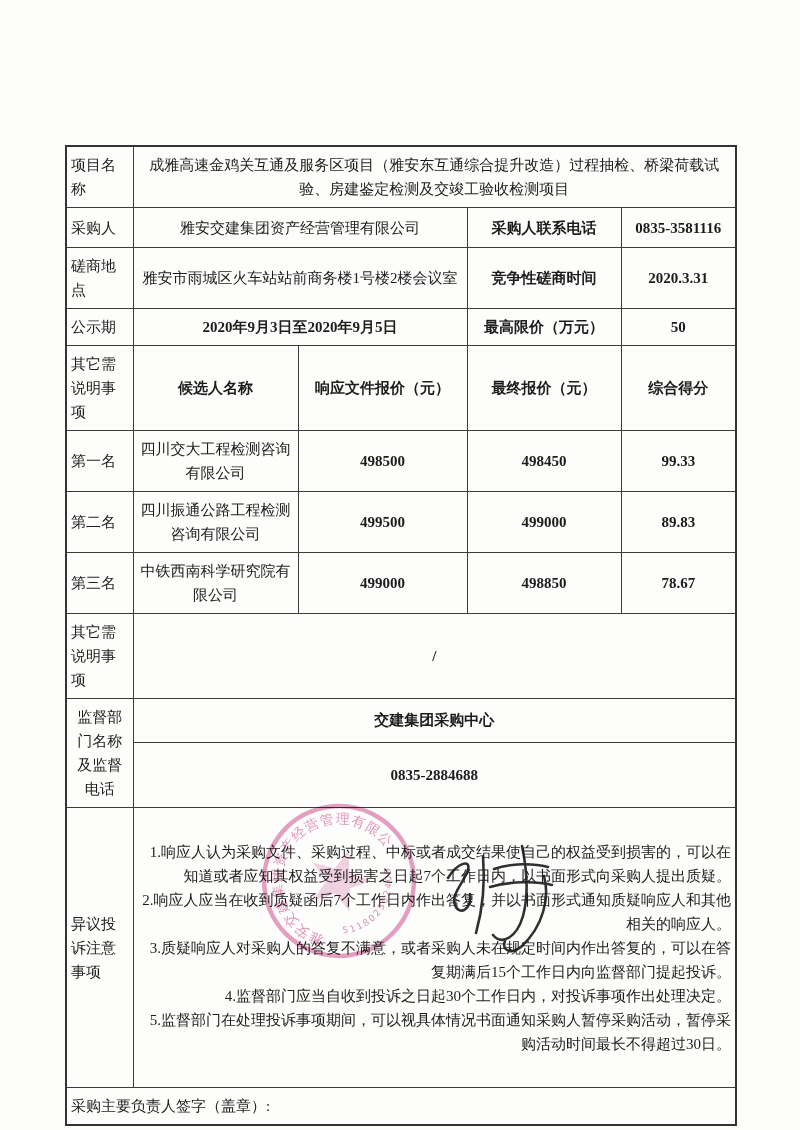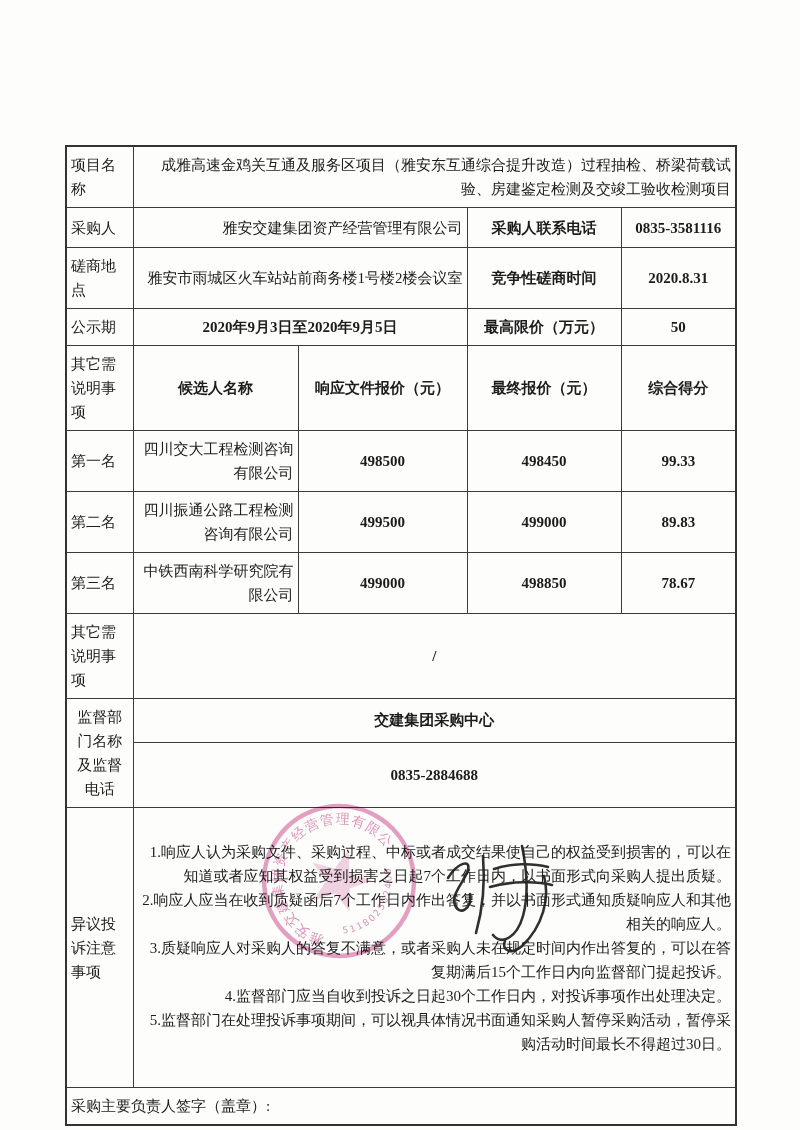--- a/index.html
+++ b/index.html
@@ -23,21 +23,21 @@
     border-collapse: collapse; table-layout: fixed; width: 670px;
     font-size: 15px; color: #1c1c1c;
   }
   table.main td {
     border: 1px solid #3c3c3c; vertical-align: middle;
     padding: 6px 4px; line-height: 24px; overflow: hidden;
   }
   table.main { border: 2px solid #333; }
   td.lab { text-align: left; padding-left: 4px; }
   td.lab-c { text-align: center; padding: 2px 2px; }
-  td.lft { text-align: right; padding-left: 7px; }
+  td.lft { text-align: center; padding-left: 7px; }
   td.ctr { text-align: center; font-weight: bold; }
   td.obj {
     text-align: left; padding: 40px 12px 10px 8px;
     line-height: 23px; font-size: 15px;
   }
   td.obj .obj-item { text-align: right; }
   td.sig-row { text-align: left; padding-left: 6px; font-size: 15px; }
   .seal {
     position: absolute; left: 253px; top: 795px; width: 172px; height: 172px;
     mix-blend-mode: multiply; opacity: 0.88; pointer-events: none;
@@ -71,21 +71,21 @@
       <tr style="height:40px">
         <td class="lab">采购人</td>
         <td class="lft" colspan="2">雅安交建集团资产经营管理有限公司</td>
         <td class="ctr">采购人联系电话</td>
         <td class="ctr">0835-3581116</td>
       </tr>
       <tr style="height:45px">
         <td class="lab">磋商地点</td>
         <td class="lft" colspan="2">雅安市雨城区火车站站前商务楼1号楼2楼会议室</td>
         <td class="ctr">竞争性磋商时间</td>
-        <td class="ctr">2020.8.31</td>
+        <td class="ctr">2020.3.31</td>
       </tr>
       <tr style="height:20px">
         <td class="lab">公示期</td>
         <td class="ctr" colspan="2">2020年9月3日至2020年9月5日</td>
         <td class="ctr">最高限价（万元）</td>
         <td class="ctr">50</td>
       </tr>
       <tr style="height:33px">
         <td class="lab">其它需说明事项</td>
         <td class="ctr">候选人名称</td>

